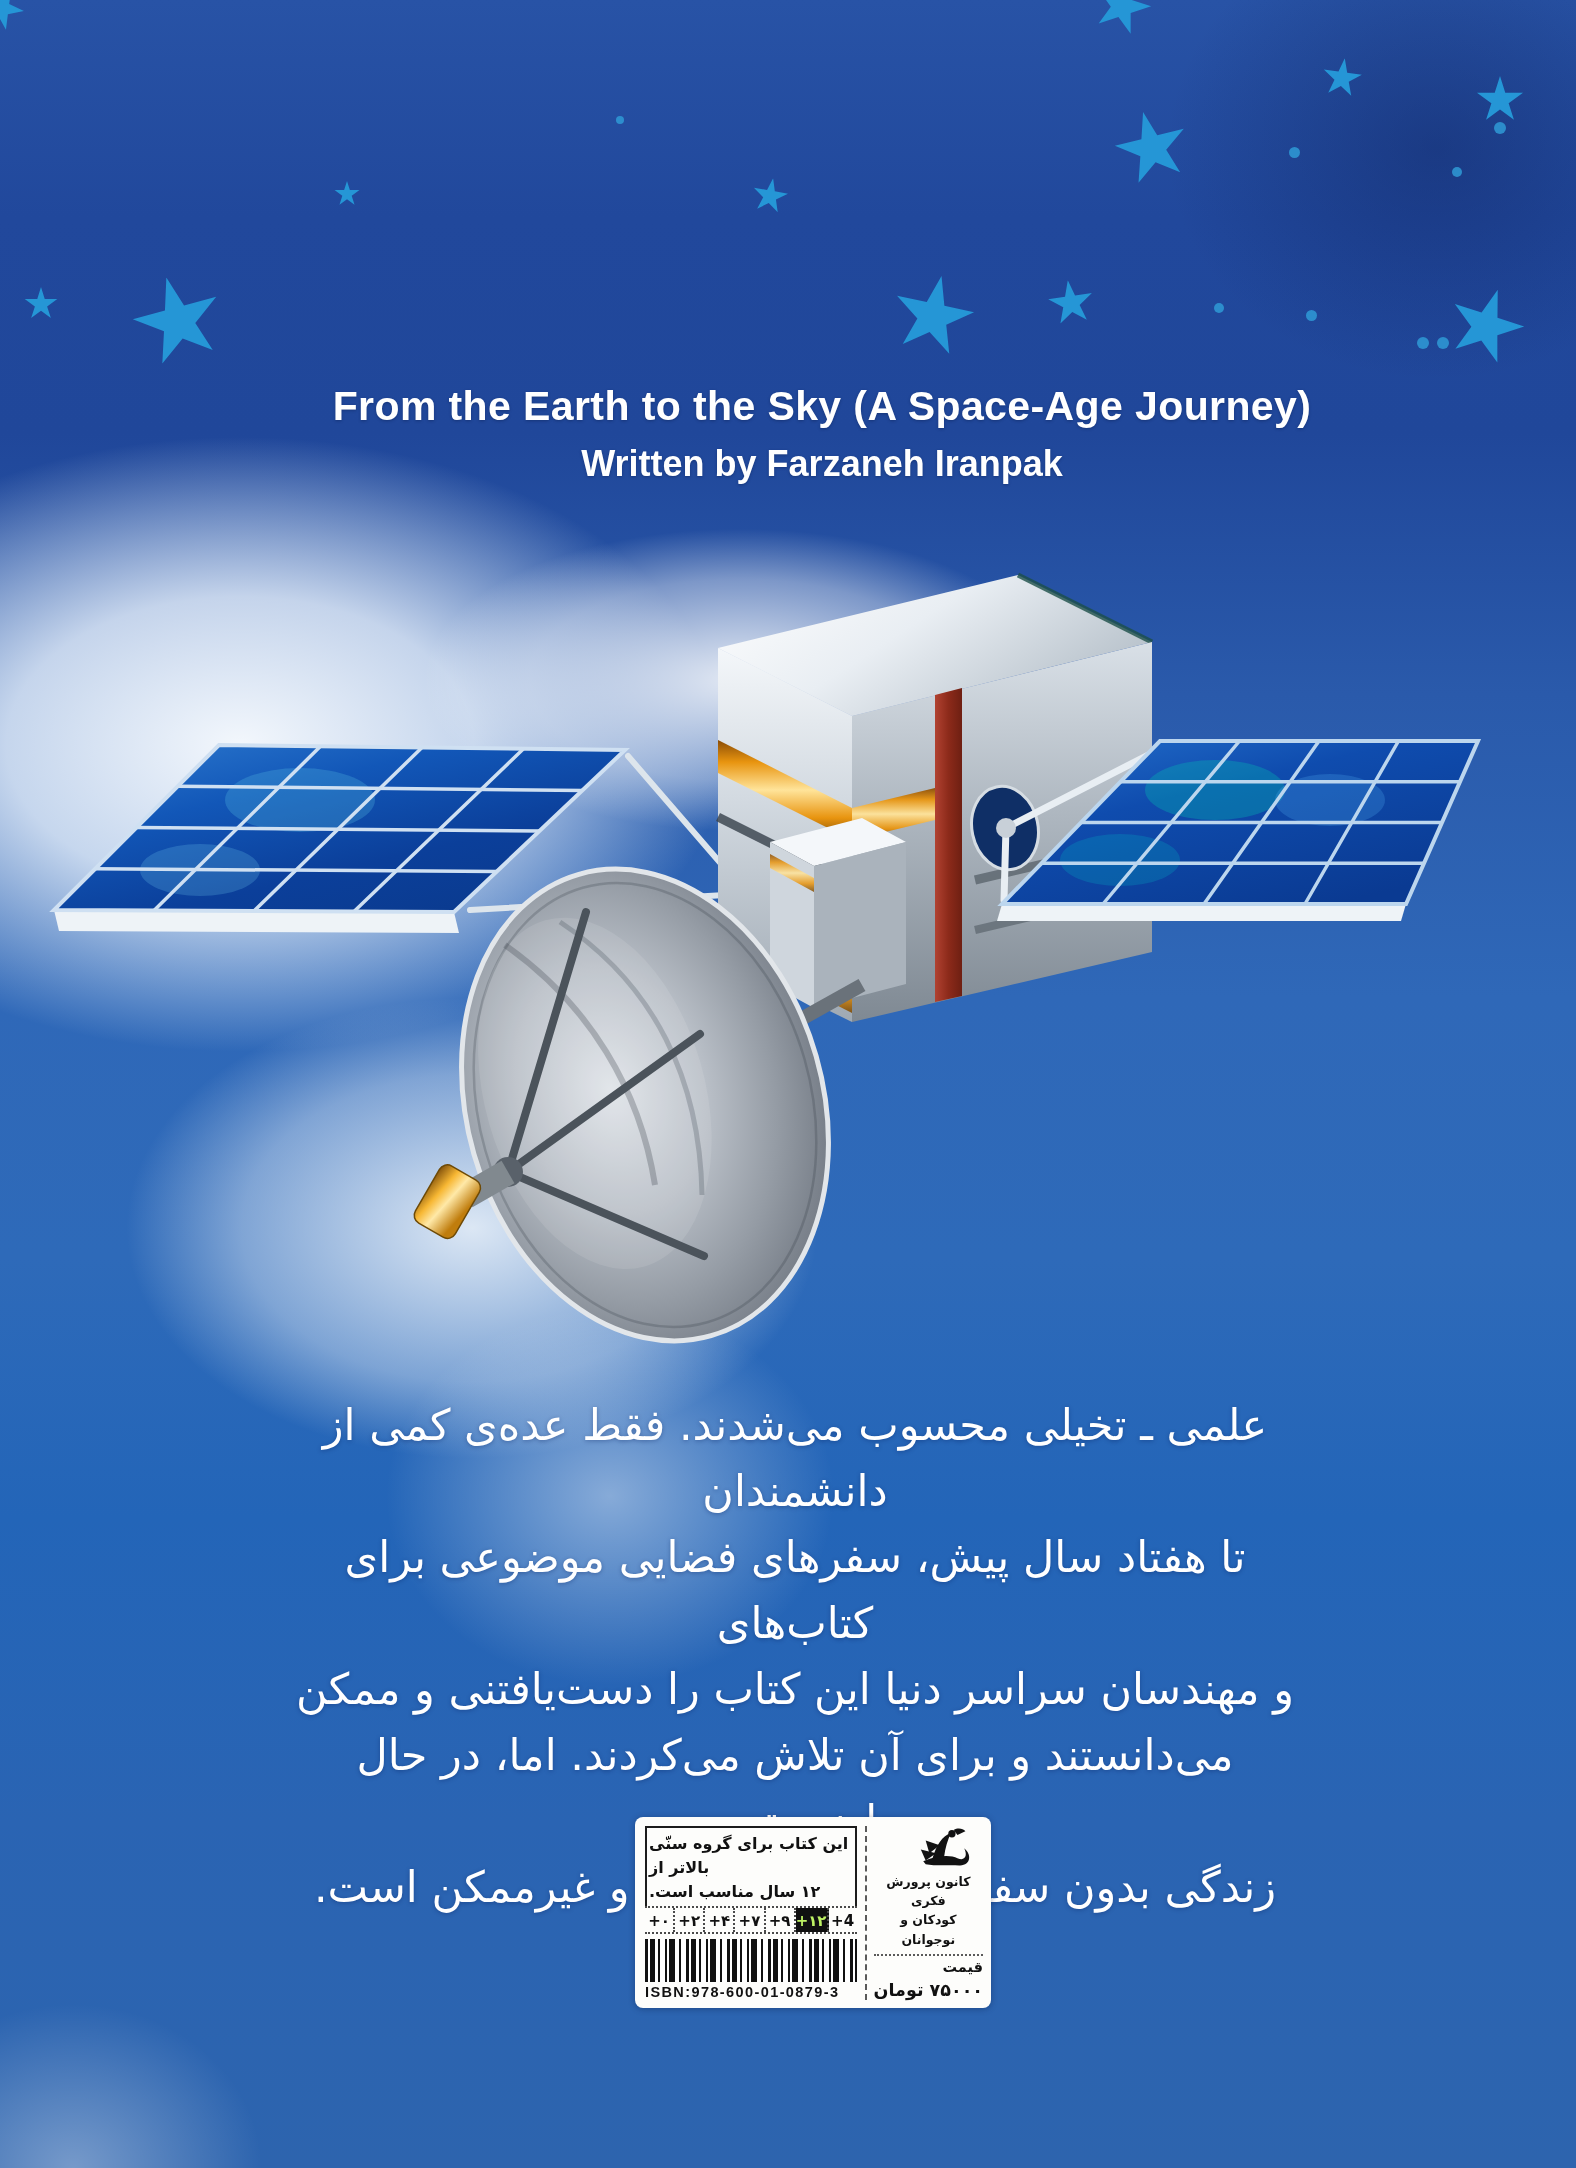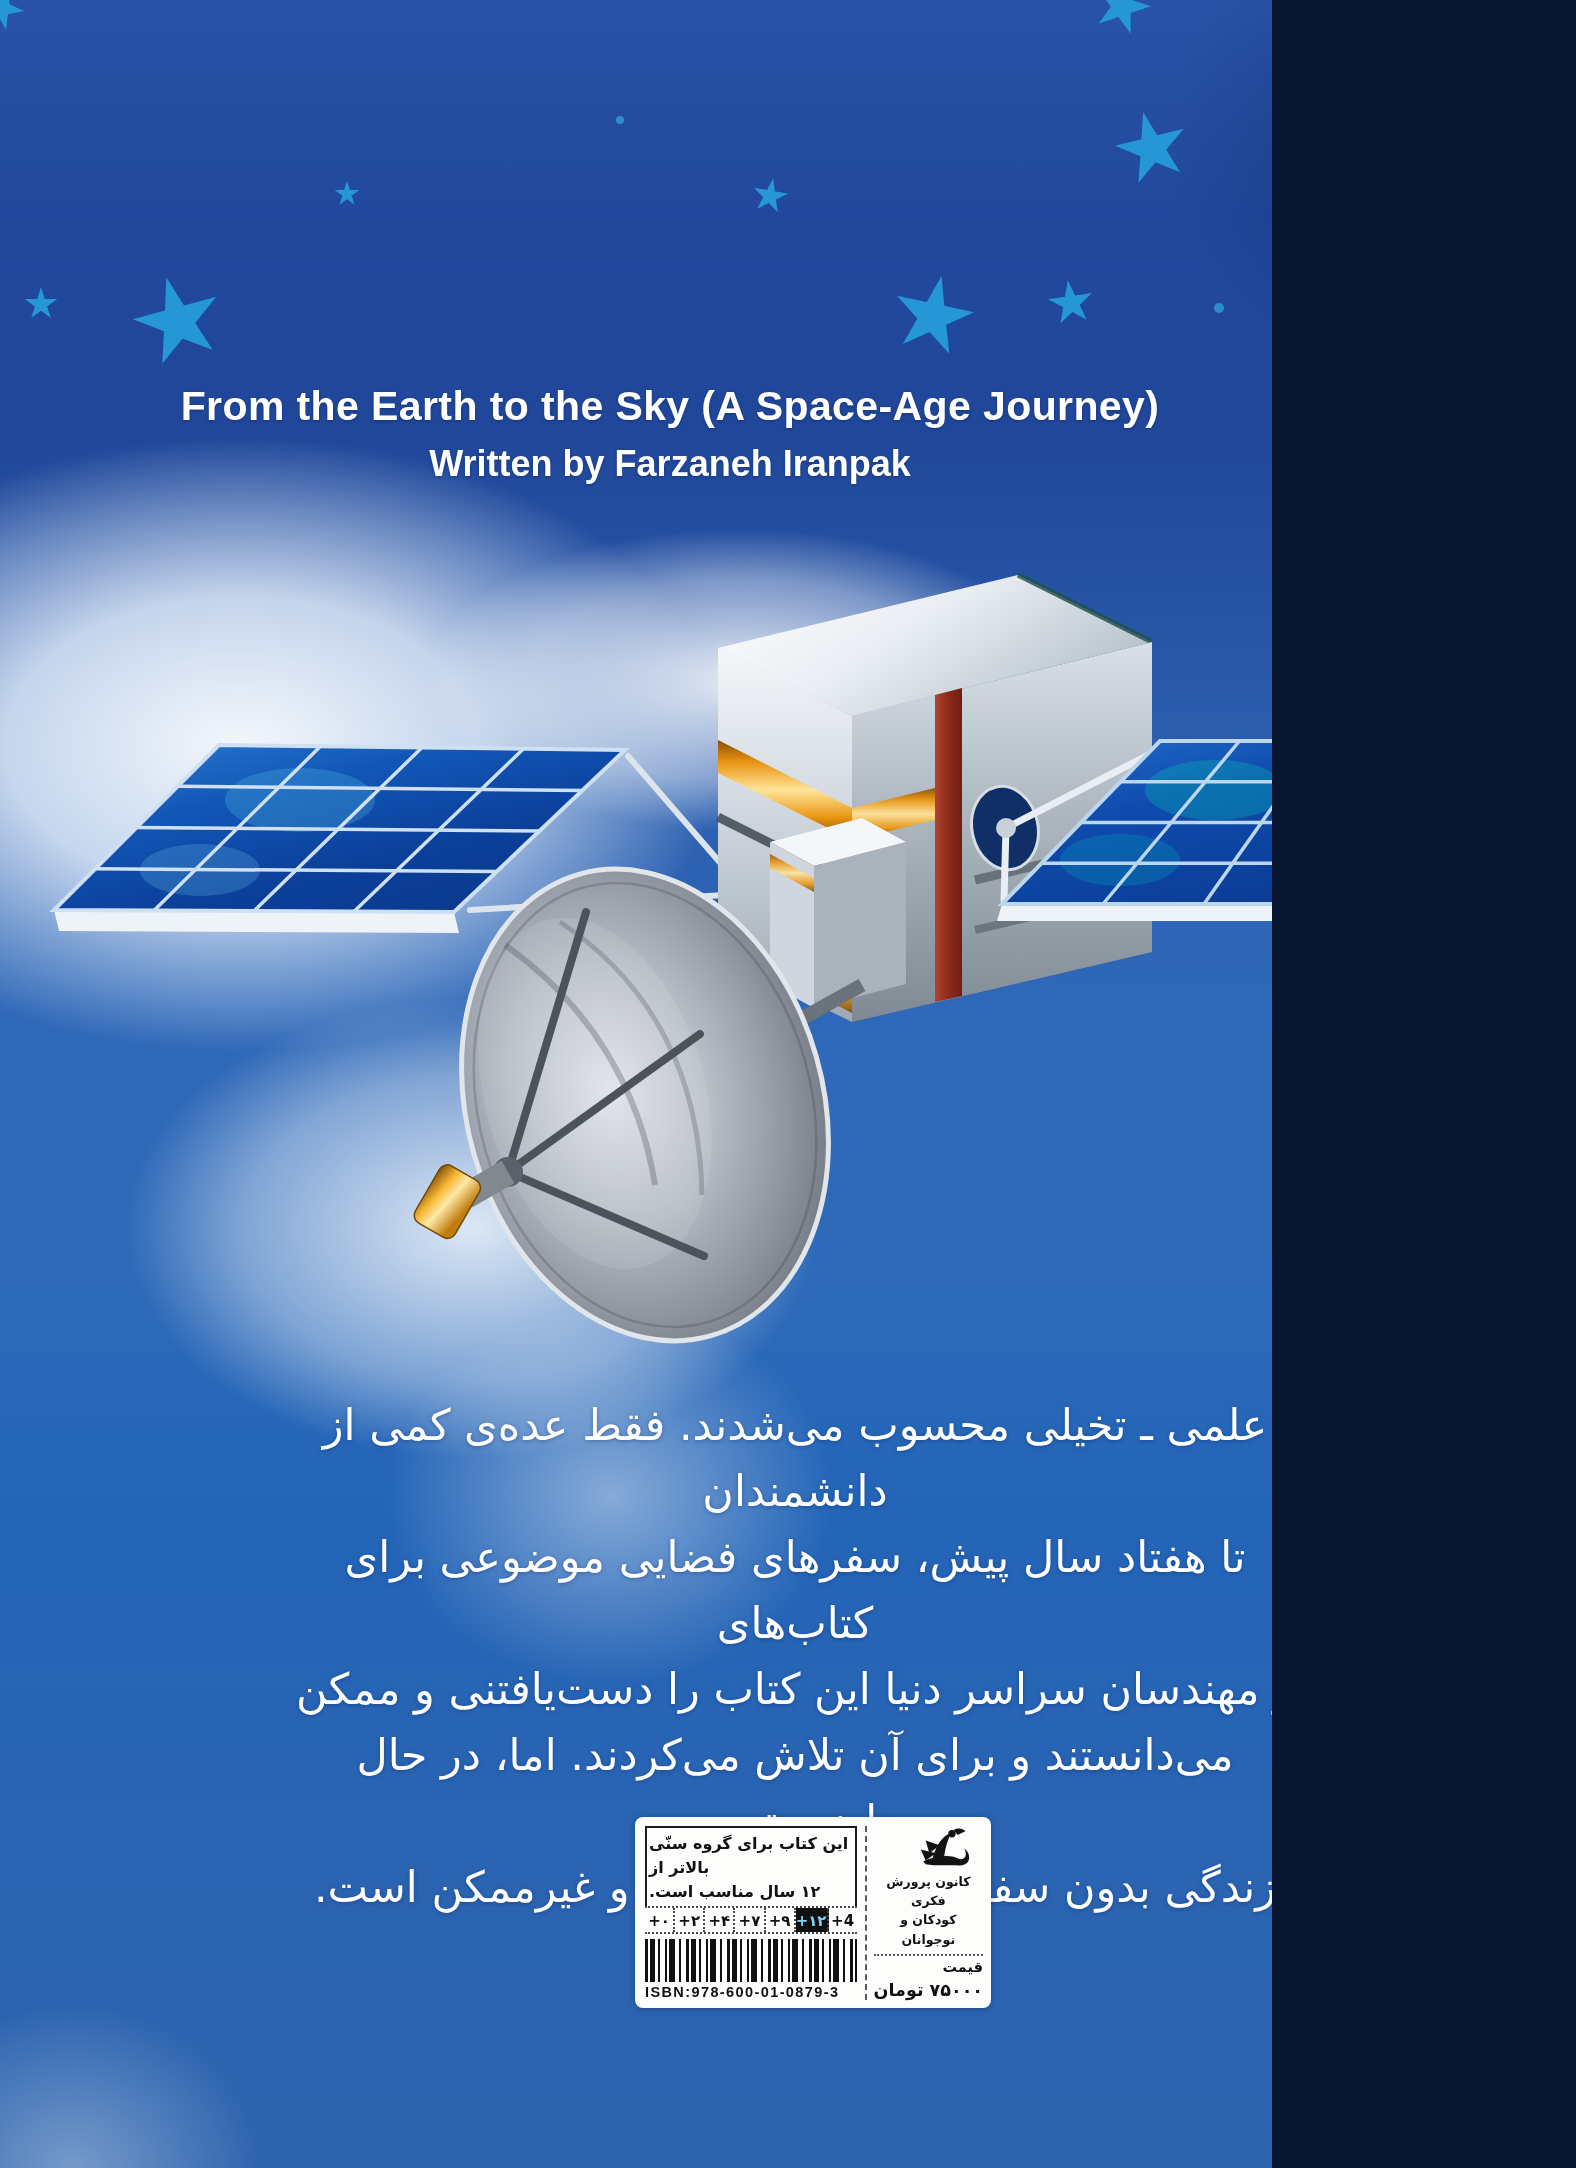--- a/index.html
+++ b/index.html
@@ -1,16 +1,16 @@
 <!DOCTYPE html>
 <html><head>
 <meta charset="utf-8">
 <style>
   html,body{margin:0;padding:0;background:#0a1733;}
-  .cover{position:relative;width:1272px;height:2168px;overflow:hidden;
+  .cover{position:relative;width:1576px;height:2168px;overflow:hidden;
          font-family:"DejaVu Sans",sans-serif;
          background:linear-gradient(180deg,#2853a6 0%,#21489c 10%,#20479a 20%,#2a5aab 32%,
                     #2f68b8 46%,#2e6ab9 58%,#2365b8 70%,#2a64b3 84%,#2d64ae 100%);}
   .cloud{position:absolute;pointer-events:none;}
   .c1{left:-280px;top:400px;width:1300px;height:820px;
       background:radial-gradient(50% 50% at 40% 42%,rgba(249,252,255,.97) 0%,rgba(241,248,255,.78) 36%,rgba(236,246,255,.35) 58%,rgba(236,246,255,0) 75%);}
   .c2{left:300px;top:470px;width:880px;height:420px;
       background:radial-gradient(50% 50% at 50% 50%,rgba(255,255,255,.88) 0%,rgba(255,255,255,.4) 48%,rgba(255,255,255,0) 72%);}
   .c3{left:40px;top:940px;width:960px;height:640px;
       background:radial-gradient(50% 50% at 45% 45%,rgba(250,253,255,.85) 0%,rgba(250,253,255,.4) 48%,rgba(250,253,255,0) 72%);}
@@ -34,21 +34,21 @@
   .infobox{position:absolute;left:635px;top:1817px;width:356px;height:191px;background:#fdfdfb;
            border-radius:8px;box-shadow:0 1px 6px rgba(0,20,60,.35);display:flex;
            padding:9px 8px 8px 10px;box-sizing:border-box;color:#111;}
   .leftcol{width:226px;display:flex;flex-direction:column;}
   .age-note{border:2px solid #1c1c1c;border-bottom:none;text-align:left;font-size:16px;
             font-weight:bold;line-height:1.5;padding:4px 2px 2px;}
   .age-scale{display:flex;direction:ltr;border-top:2px dotted #4a4a4a;border-bottom:2px dotted #4a4a4a;}
   .age-scale .cell{flex:1;text-align:center;font-size:15px;font-weight:bold;padding:4px 0 2px;
                    border-right:2px dotted #4a4a4a;}
   .age-scale .cell:last-child{border-right:none;}
-  .age-scale .sel{background:#101010;color:#7dd3fc;}
+  .age-scale .sel{background:#101010;color:#bef264;}
   .barcode{height:52px;margin-top:5px;
      background:repeating-linear-gradient(90deg,
        #111 0 3px,#fff 3px 5px,#111 5px 10px,#fff 10px 13px,#111 13px 15px,#fff 15px 20px,
        #111 20px 22px,#fff 22px 24px,#111 24px 30px,#fff 30px 34px,#111 34px 36px,#fff 36px 41px);}
   .isbn{font-family:"Liberation Sans",sans-serif;font-size:14.5px;font-weight:bold;
         letter-spacing:1.4px;margin-top:2px;text-align:left;}
   .vdivider{border-left:2px dashed #5a5a5a;margin:0 7px 0 8px;}
   .rightcol{flex:1;display:flex;flex-direction:column;align-items:flex-end;}
   .logo{width:78px;height:64px;margin-top:1px;}
   .pub{font-size:12.5px;font-weight:bold;text-align:center;line-height:1.55;margin-top:3px;direction:rtl;}

